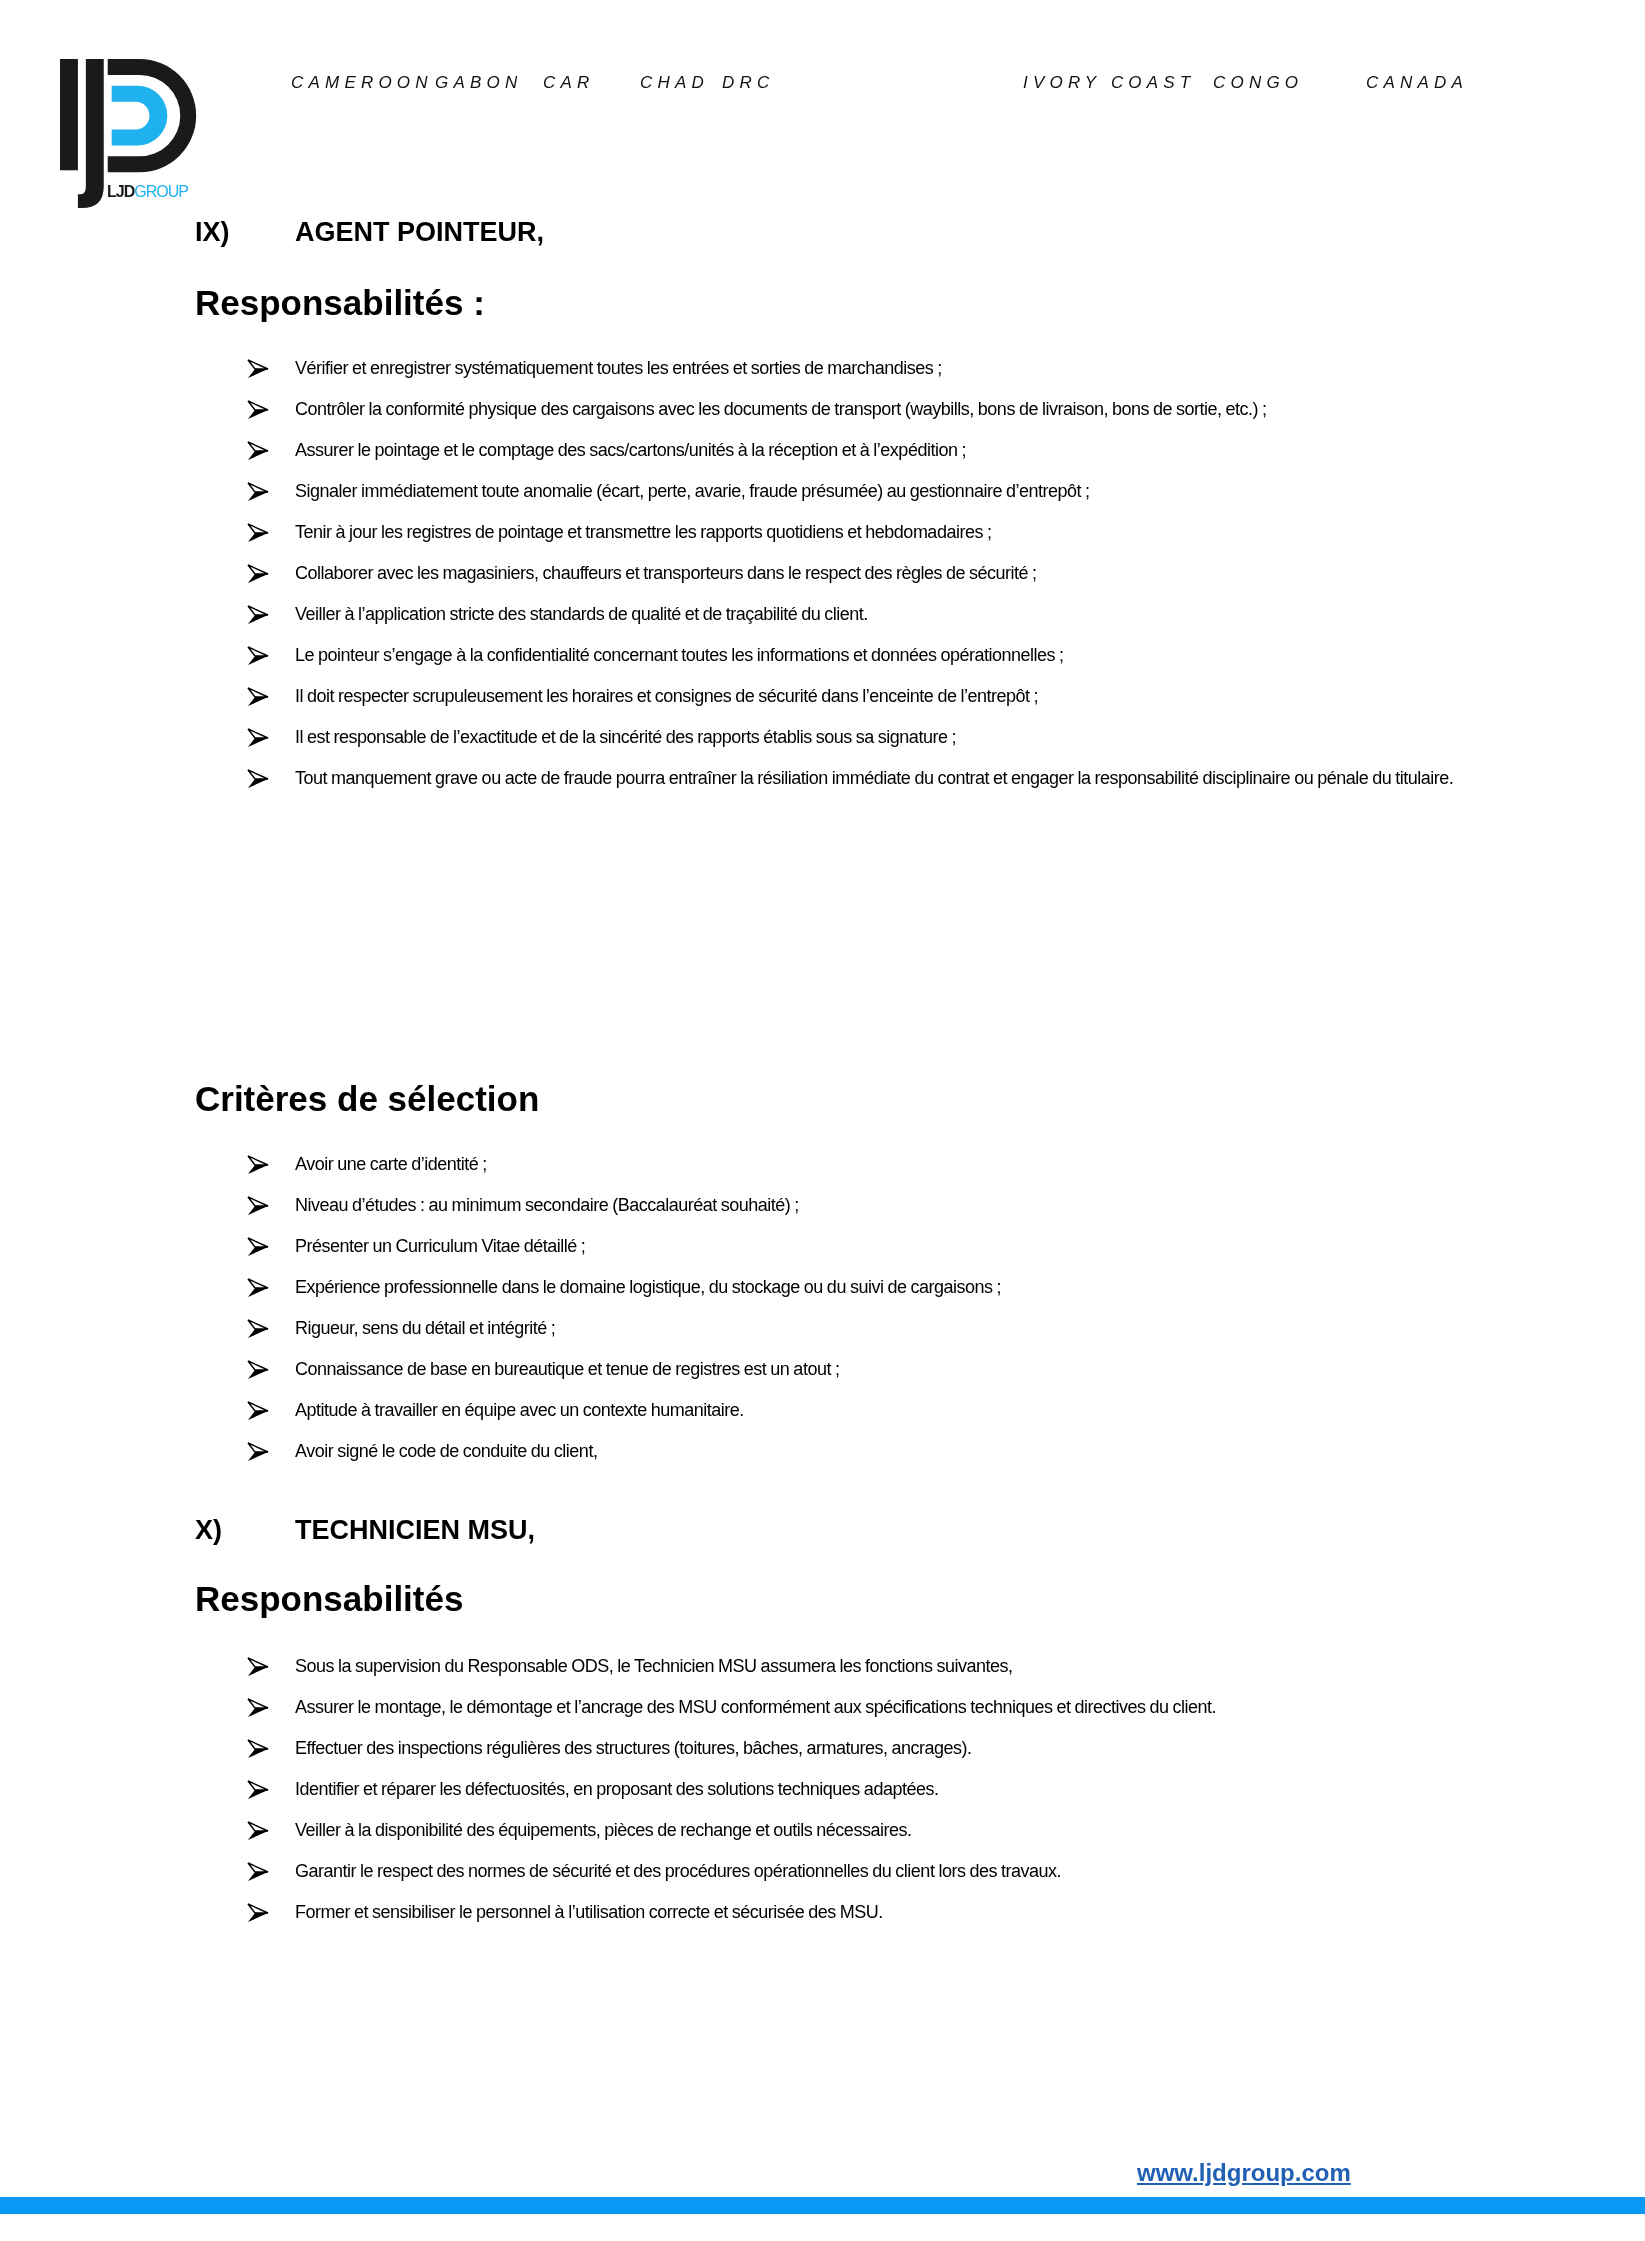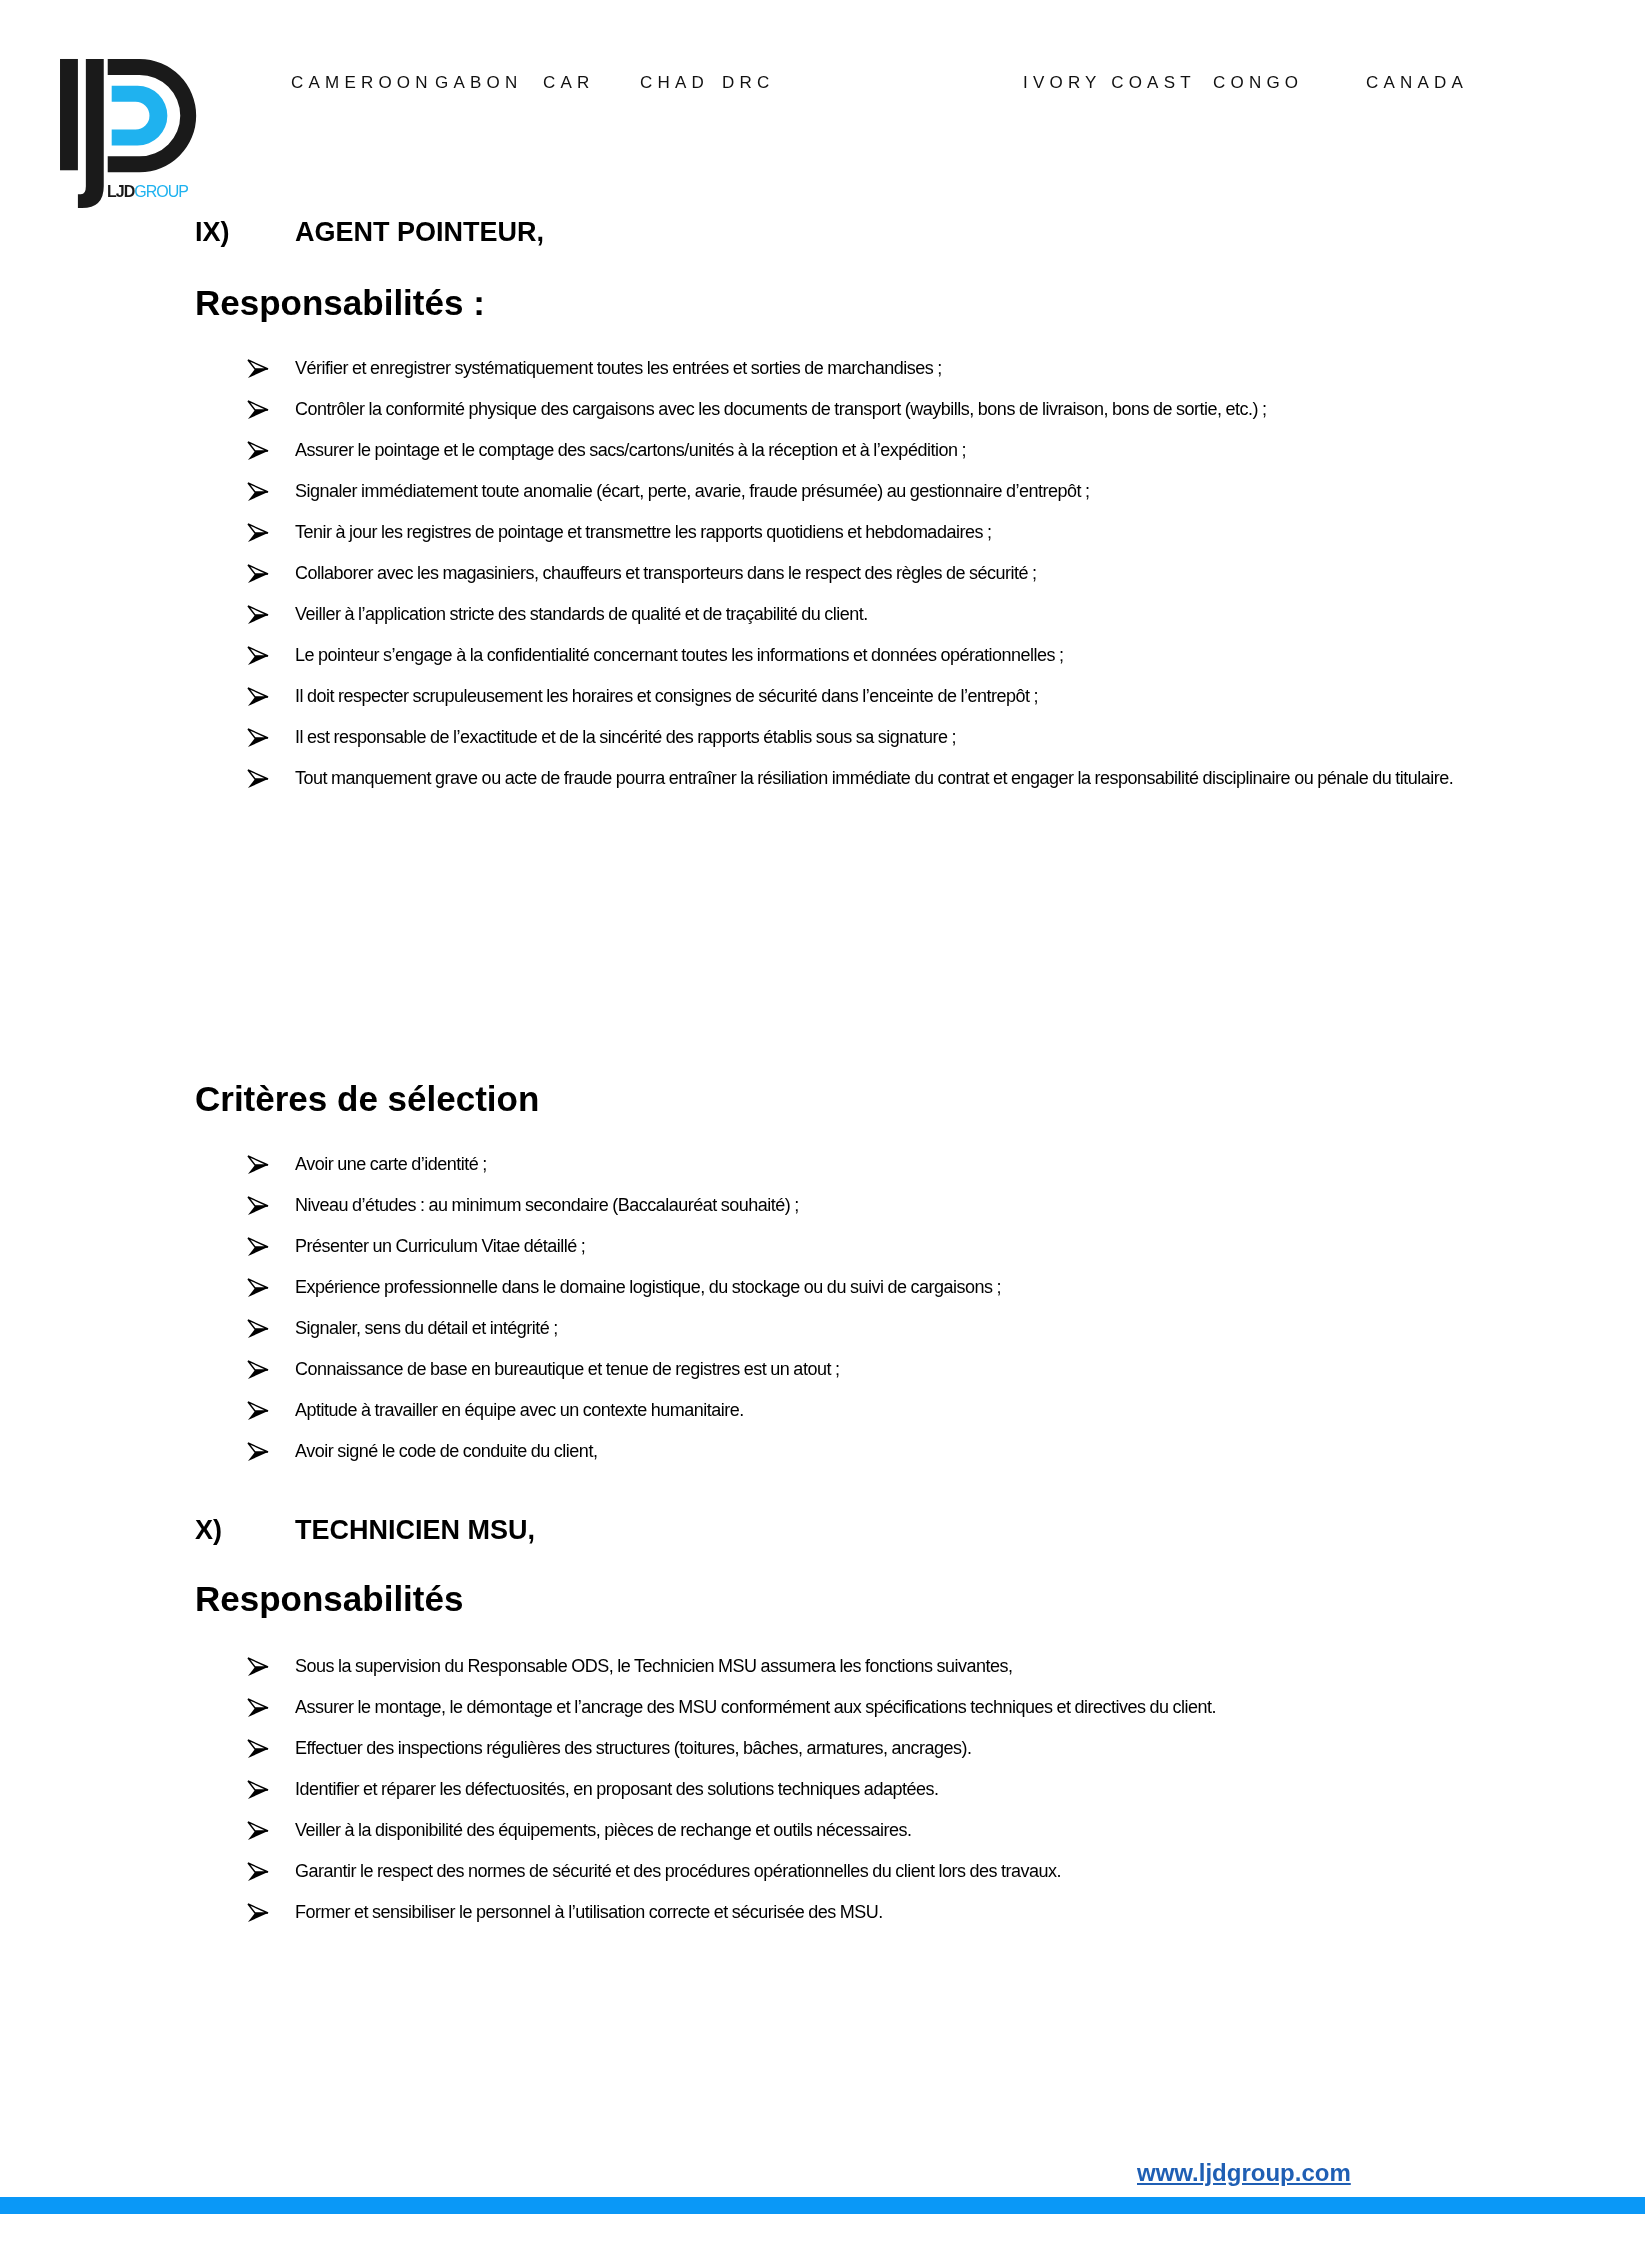--- a/index.html
+++ b/index.html
@@ -1,21 +1,21 @@
 <!DOCTYPE html>
 <html><head>
 <meta charset="utf-8">
 <style>
   html, body { margin:0; padding:0; background:#ffffff; }
   body { width:1646px; height:2242px; position:relative; overflow:hidden;
          font-family:"Liberation Sans", "DejaVu Sans", sans-serif; color:#000; }
   .logo { position:absolute; left:58px; top:56px; width:169px; height:159px; }
   .nav { position:absolute; top:71px; left:0; height:24px; }
   .nav-item { position:absolute; top:0; font-size:17px; letter-spacing:5.2px; color:#111;
-              white-space:nowrap; line-height:24px; cursor:pointer; }
+              white-space:nowrap; line-height:24px; cursor:pointer;font-style:italic; }
   .abs { position:absolute; }
   .heading { font-weight:bold; font-size:27px; line-height:41px; white-space:nowrap; }
   .sub { font-weight:bold; font-size:35px; line-height:41px; white-space:nowrap;text-align:center; }
   .list { position:absolute; left:245px; width:1341px; margin:0; padding:0; list-style:none; }
   .li { position:relative; padding-left:50px; font-size:18px; line-height:41px;
         text-align:justify; letter-spacing:-0.5px; word-spacing:-0.5px; }
   .li.nj { text-align:left; }
   .bullet { position:absolute; left:2px; top:11px; width:22px; height:20px; }
   .footer-link { position:absolute; left:1137px; top:2158px; font-size:24px; font-weight:bold;
                  color:#1f5fb4; text-decoration:underline; line-height:30px; cursor:pointer; }
@@ -117,21 +117,21 @@
         <path d="M1 1 L21 10 L8 10 Z" fill="#fff" stroke="#000" stroke-width="1.4"></path>
         <path d="M21 10 L1 19 L8 10 Z" fill="#000"></path>
       </svg><span>Présenter un Curriculum Vitae détaillé ;</span></li>
   <li class="li nj"><svg class="bullet" viewBox="0 0 22 20">
         <path d="M1 1 L21 10 L8 10 Z" fill="#fff" stroke="#000" stroke-width="1.4"></path>
         <path d="M21 10 L1 19 L8 10 Z" fill="#000"></path>
       </svg><span>Expérience professionnelle dans le domaine logistique, du stockage ou du suivi de cargaisons ;</span></li>
   <li class="li nj"><svg class="bullet" viewBox="0 0 22 20">
         <path d="M1 1 L21 10 L8 10 Z" fill="#fff" stroke="#000" stroke-width="1.4"></path>
         <path d="M21 10 L1 19 L8 10 Z" fill="#000"></path>
-      </svg><span>Signaler, sens du détail et intégrité ;</span></li>
+      </svg><span>Rigueur, sens du détail et intégrité ;</span></li>
   <li class="li nj"><svg class="bullet" viewBox="0 0 22 20">
         <path d="M1 1 L21 10 L8 10 Z" fill="#fff" stroke="#000" stroke-width="1.4"></path>
         <path d="M21 10 L1 19 L8 10 Z" fill="#000"></path>
       </svg><span>Connaissance de base en bureautique et tenue de registres est un atout ;</span></li>
   <li class="li nj"><svg class="bullet" viewBox="0 0 22 20">
         <path d="M1 1 L21 10 L8 10 Z" fill="#fff" stroke="#000" stroke-width="1.4"></path>
         <path d="M21 10 L1 19 L8 10 Z" fill="#000"></path>
       </svg><span>Aptitude à travailler en équipe avec un contexte humanitaire.</span></li>
   <li class="li nj"><svg class="bullet" viewBox="0 0 22 20">
         <path d="M1 1 L21 10 L8 10 Z" fill="#fff" stroke="#000" stroke-width="1.4"></path>

